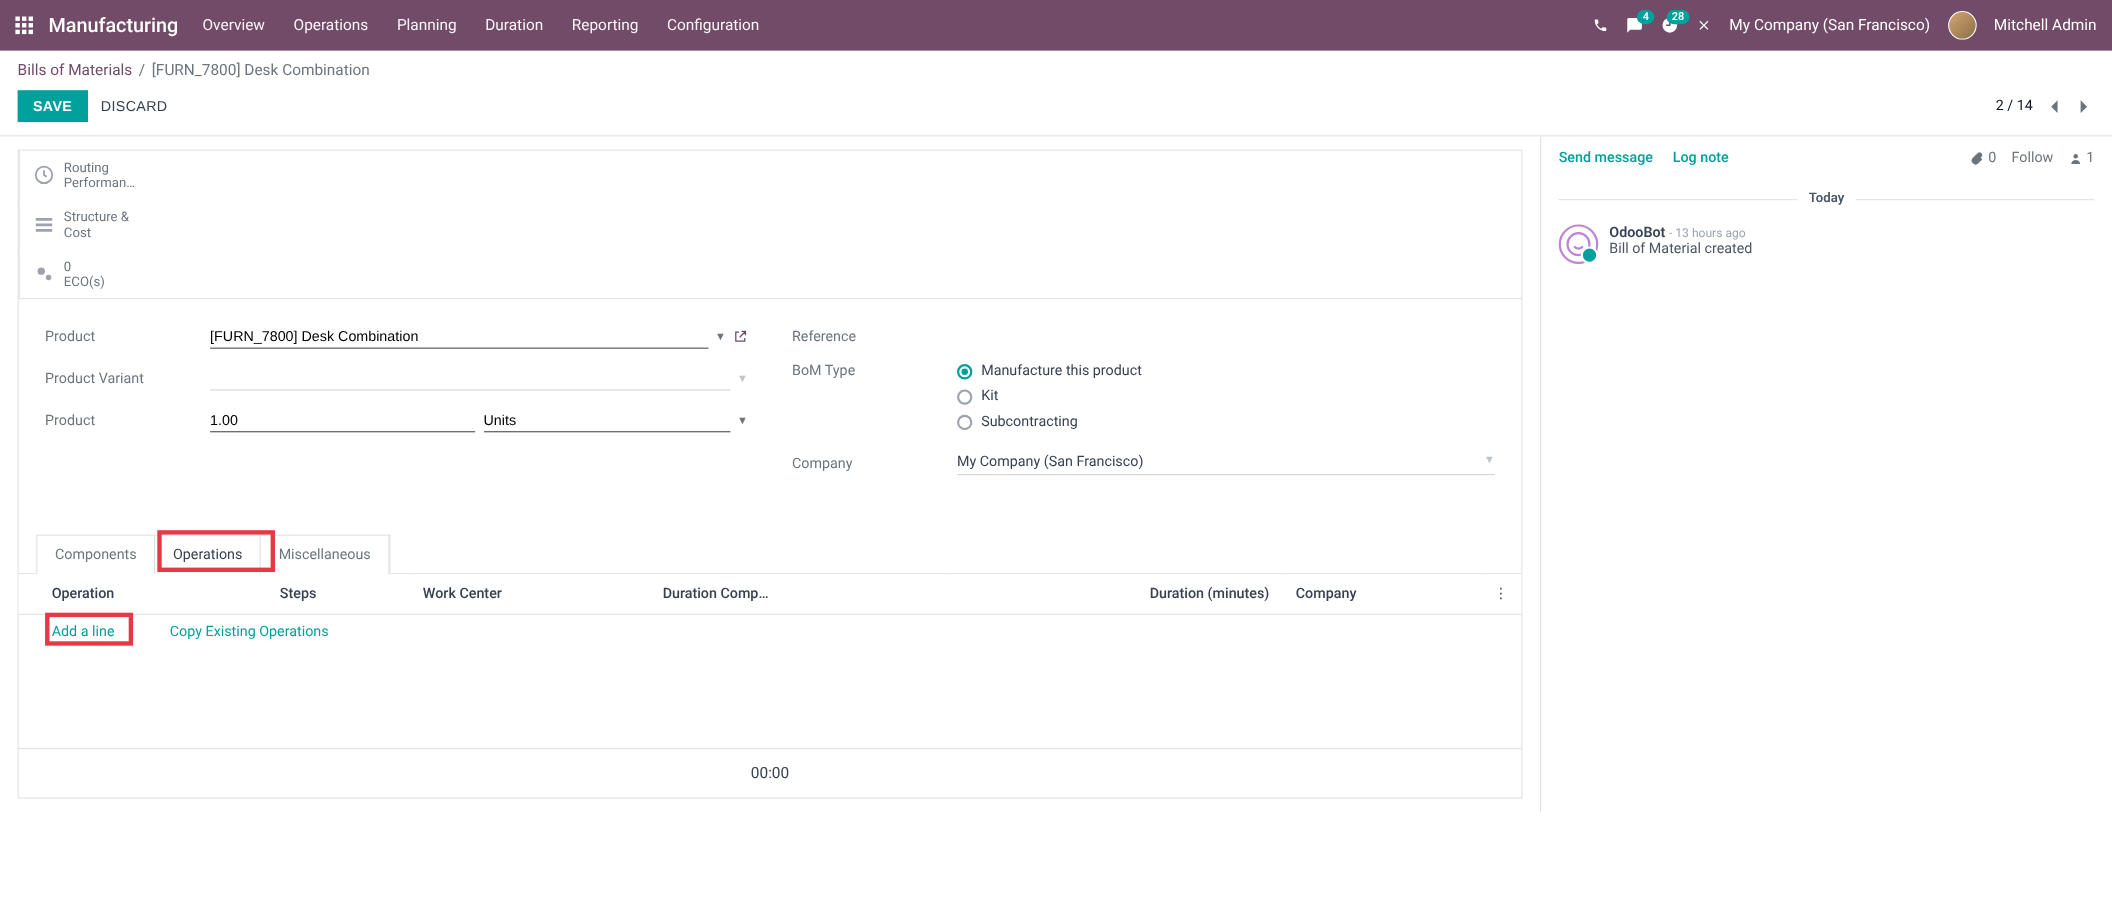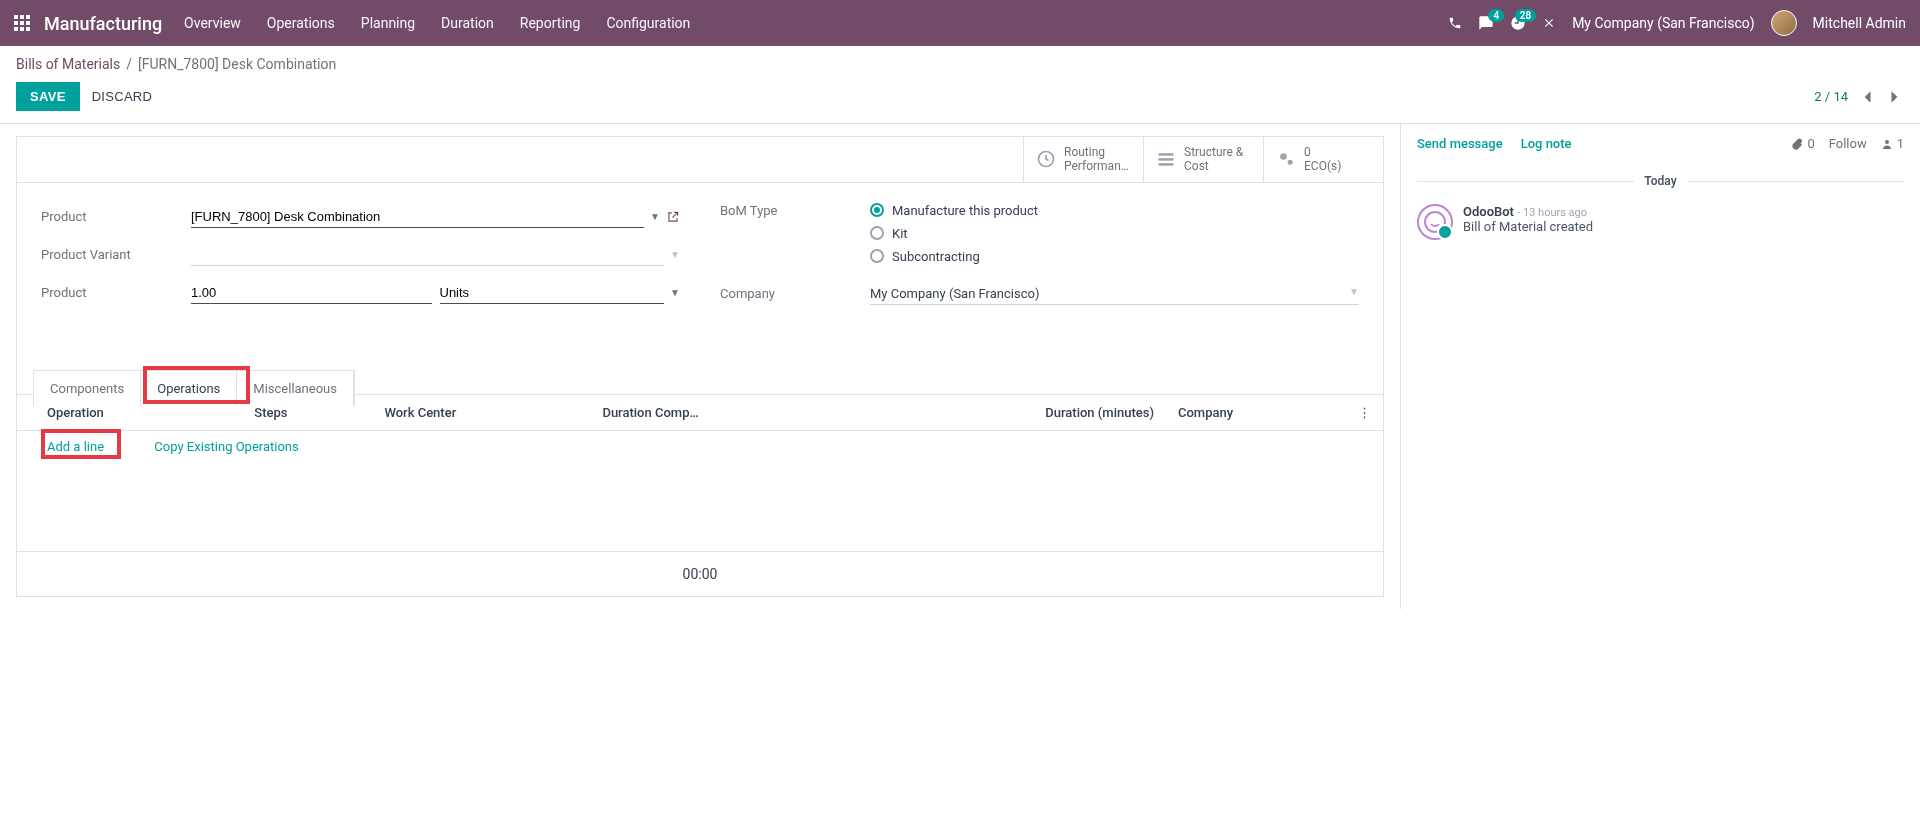--- a/index.html
+++ b/index.html
@@ -20,31 +20,31 @@
 .avatar { width: 26px; height: 26px; border-radius: 50%; background: linear-gradient(135deg, #d4a574, #8b6f47); border: 1px solid #fff; }
 .username { font-size: 14px; }
 
 
 .crumbrow { padding: 10px 16px 0 16px; }
 .breadcrumb { font-size: 14px; color: #6c757d; display: flex; align-items: center; gap: 6px; }
 .breadcrumb .bc-link { color: #714B67; cursor: pointer; }
 .actionrow { display: flex; align-items: center; padding: 10px 16px 12px 16px; border-bottom: 1px solid #dee2e6; }
 .btn-save { background: #00A09D; color: #fff; border: none; padding: 7px 14px; font-size: 13px; font-weight: 600; letter-spacing: 0.3px; cursor: pointer; margin-right: 12px; }
 .btn-discard { background: none; border: none; color: #374151; font-size: 13px; letter-spacing: 0.3px; cursor: pointer; }
-.pager { display: flex; align-items: center; gap: 10px; font-size: 13px; color: #0f766e; justify-content: space-between; }
+.pager { display: flex; align-items: center; gap: 10px; font-size: 13px; color: #0f172a; justify-content: space-between; }
 .pager-btn { cursor: pointer; color: #6c757d; font-size: 16px; padding: 0 4px; }
 
 
 .main { display: flex; }
 .formpane { flex: 1; padding: 12px 16px; }
 .chatpane { width: 520px; border-left: 1px solid #dee2e6; }
 
 
 .sheet { border: 1px solid #dee2e6; background: #fff; }
-.buttonbox { display: flex; justify-content: flex-end; border-bottom: 1px solid #dee2e6; }
+.buttonbox { display: flex; justify-content: flex-end; border-bottom: 1px solid #dee2e6; flex-direction: column; }
 .statbtn { border-left: 1px solid #dee2e6; padding: 8px 12px; min-width: 120px; display: flex; align-items: center; gap: 8px; cursor: pointer; color: #6c757d; font-size: 12px; }
 .statbtn .sicon { color: #9ca3af; }
 .statbtn .stext { display: flex; flex-direction: column; line-height: 1.2; }
 
 .formbody { padding: 20px 24px 10px 24px; display: flex; gap: 40px; }
 .fcol { flex: 1; }
 .frow { display: flex; align-items: center; margin-bottom: 10px; min-height: 28px; }
 .flabel { width: 150px; font-size: 13px; color: #6c757d; }
 .finput { flex: 1; border: none; border-bottom: 1px solid #9ca3af; padding: 3px 0; font-size: 13px; background: transparent; }
 .finput-req { border-bottom: 1px solid #4c4c4c; }
@@ -60,21 +60,21 @@
 .radio-group { display: flex; flex-direction: column; gap: 8px; }
 .radio-item { display: flex; align-items: center; gap: 8px; font-size: 13px; color: #374151; }
 .radio { width: 14px; height: 14px; border: 2px solid #9ca3af; border-radius: 50%; display: inline-flex; align-items: center; justify-content: center; }
 .radio.checked { border-color: #00A09D; }
 .radio.checked::after { content: ""; width: 6px; height: 6px; background: #00A09D; border-radius: 50%; }
 
 .company-val { flex: 1; display: flex; justify-content: space-between; border-bottom: 1px solid #d1d5db; padding: 3px 0; color: #374151; }
 .company-val .caret { color: #c0c4cc; }
 
 
-.tabs { display: flex; border: 1px solid #dee2e6; border-bottom: none; margin-top: 30px; background: #fff; width: fit-content; position: relative; top: 12px; }
+.tabs { display: flex; border: 1px solid #dee2e6; border-bottom: none; margin-top: 30px; background: #fff; width: fit-content; position: relative; top: 1px; }
 .tab { padding: 10px 16px; font-size: 13px; color: #6c757d; cursor: pointer; border-right: 1px solid #dee2e6; }
 .tab:last-child { border-right: none; }
 .tab.active { background: #fff; color: #374151; }
 .tabcontent { border-top: 1px solid #dee2e6; }
 
 .tbl { width: 100%; border-collapse: collapse; }
 .tbl th { text-align: left; font-weight: 500; font-size: 13px; color: #374151; padding: 10px 12px; border-bottom: 1px solid #dee2e6; background: #fff; }
 .tbl th:last-child { text-align: right; width: 30px; }
 .tbl td { padding: 8px 12px; font-size: 13px; vertical-align: top; }
 .addline { color: #00A09D; cursor: pointer; }
@@ -255,20 +255,23 @@
             <div class="qty-row">
               <input class="finput finput-req" value="1.00" style="">
               <div class="m2o-wrap uom">
                 <input class="finput finput-req" value="Units" style="">
                 <span class="caret">▼</span>
               </div>
             </div>
           </div>
         </div>
         <div class="fcol">
+          <div class="frow">
+            <div class="flabel">Reference</div>
+          </div>
           <div class="frow" style="align-items:flex-start">
             <div class="flabel">BoM Type</div>
             <div class="radio-group">
               <label class="radio-item">
                 <span class="radio checked"></span>
                 <span>Manufacture this product</span>
               </label>
               <label class="radio-item">
                 <span class="radio"></span>
                 <span>Kit</span>

